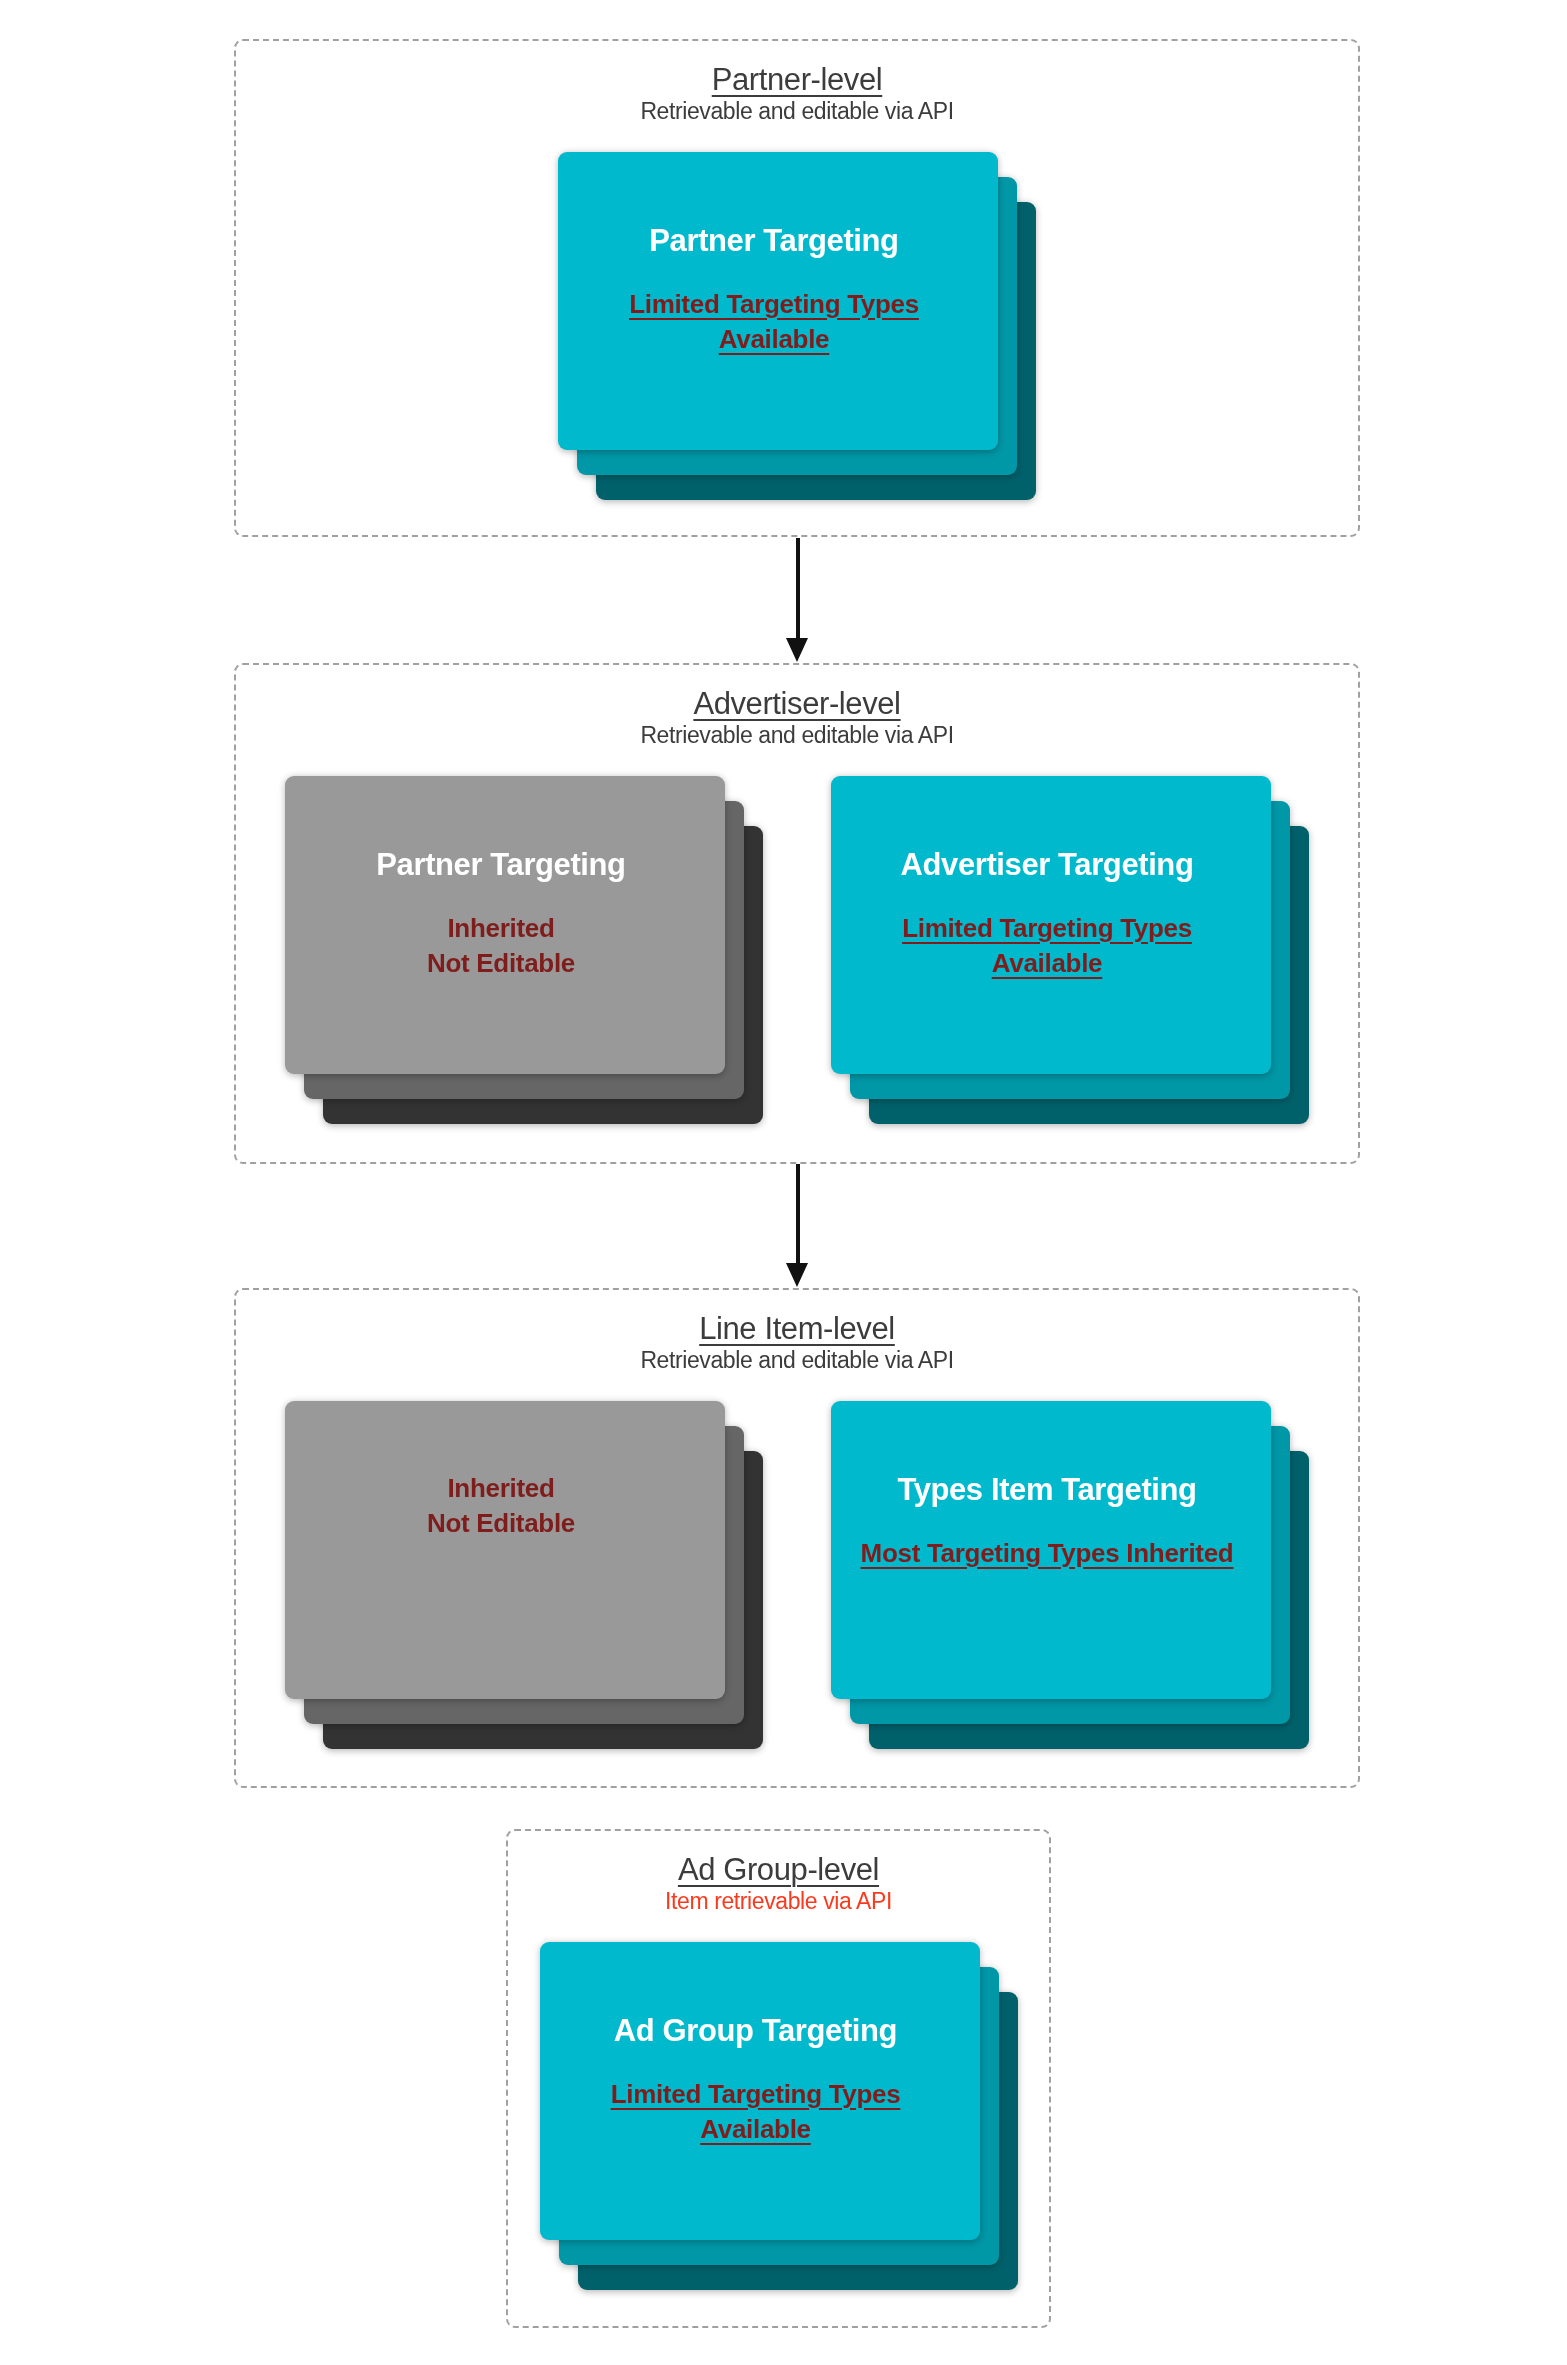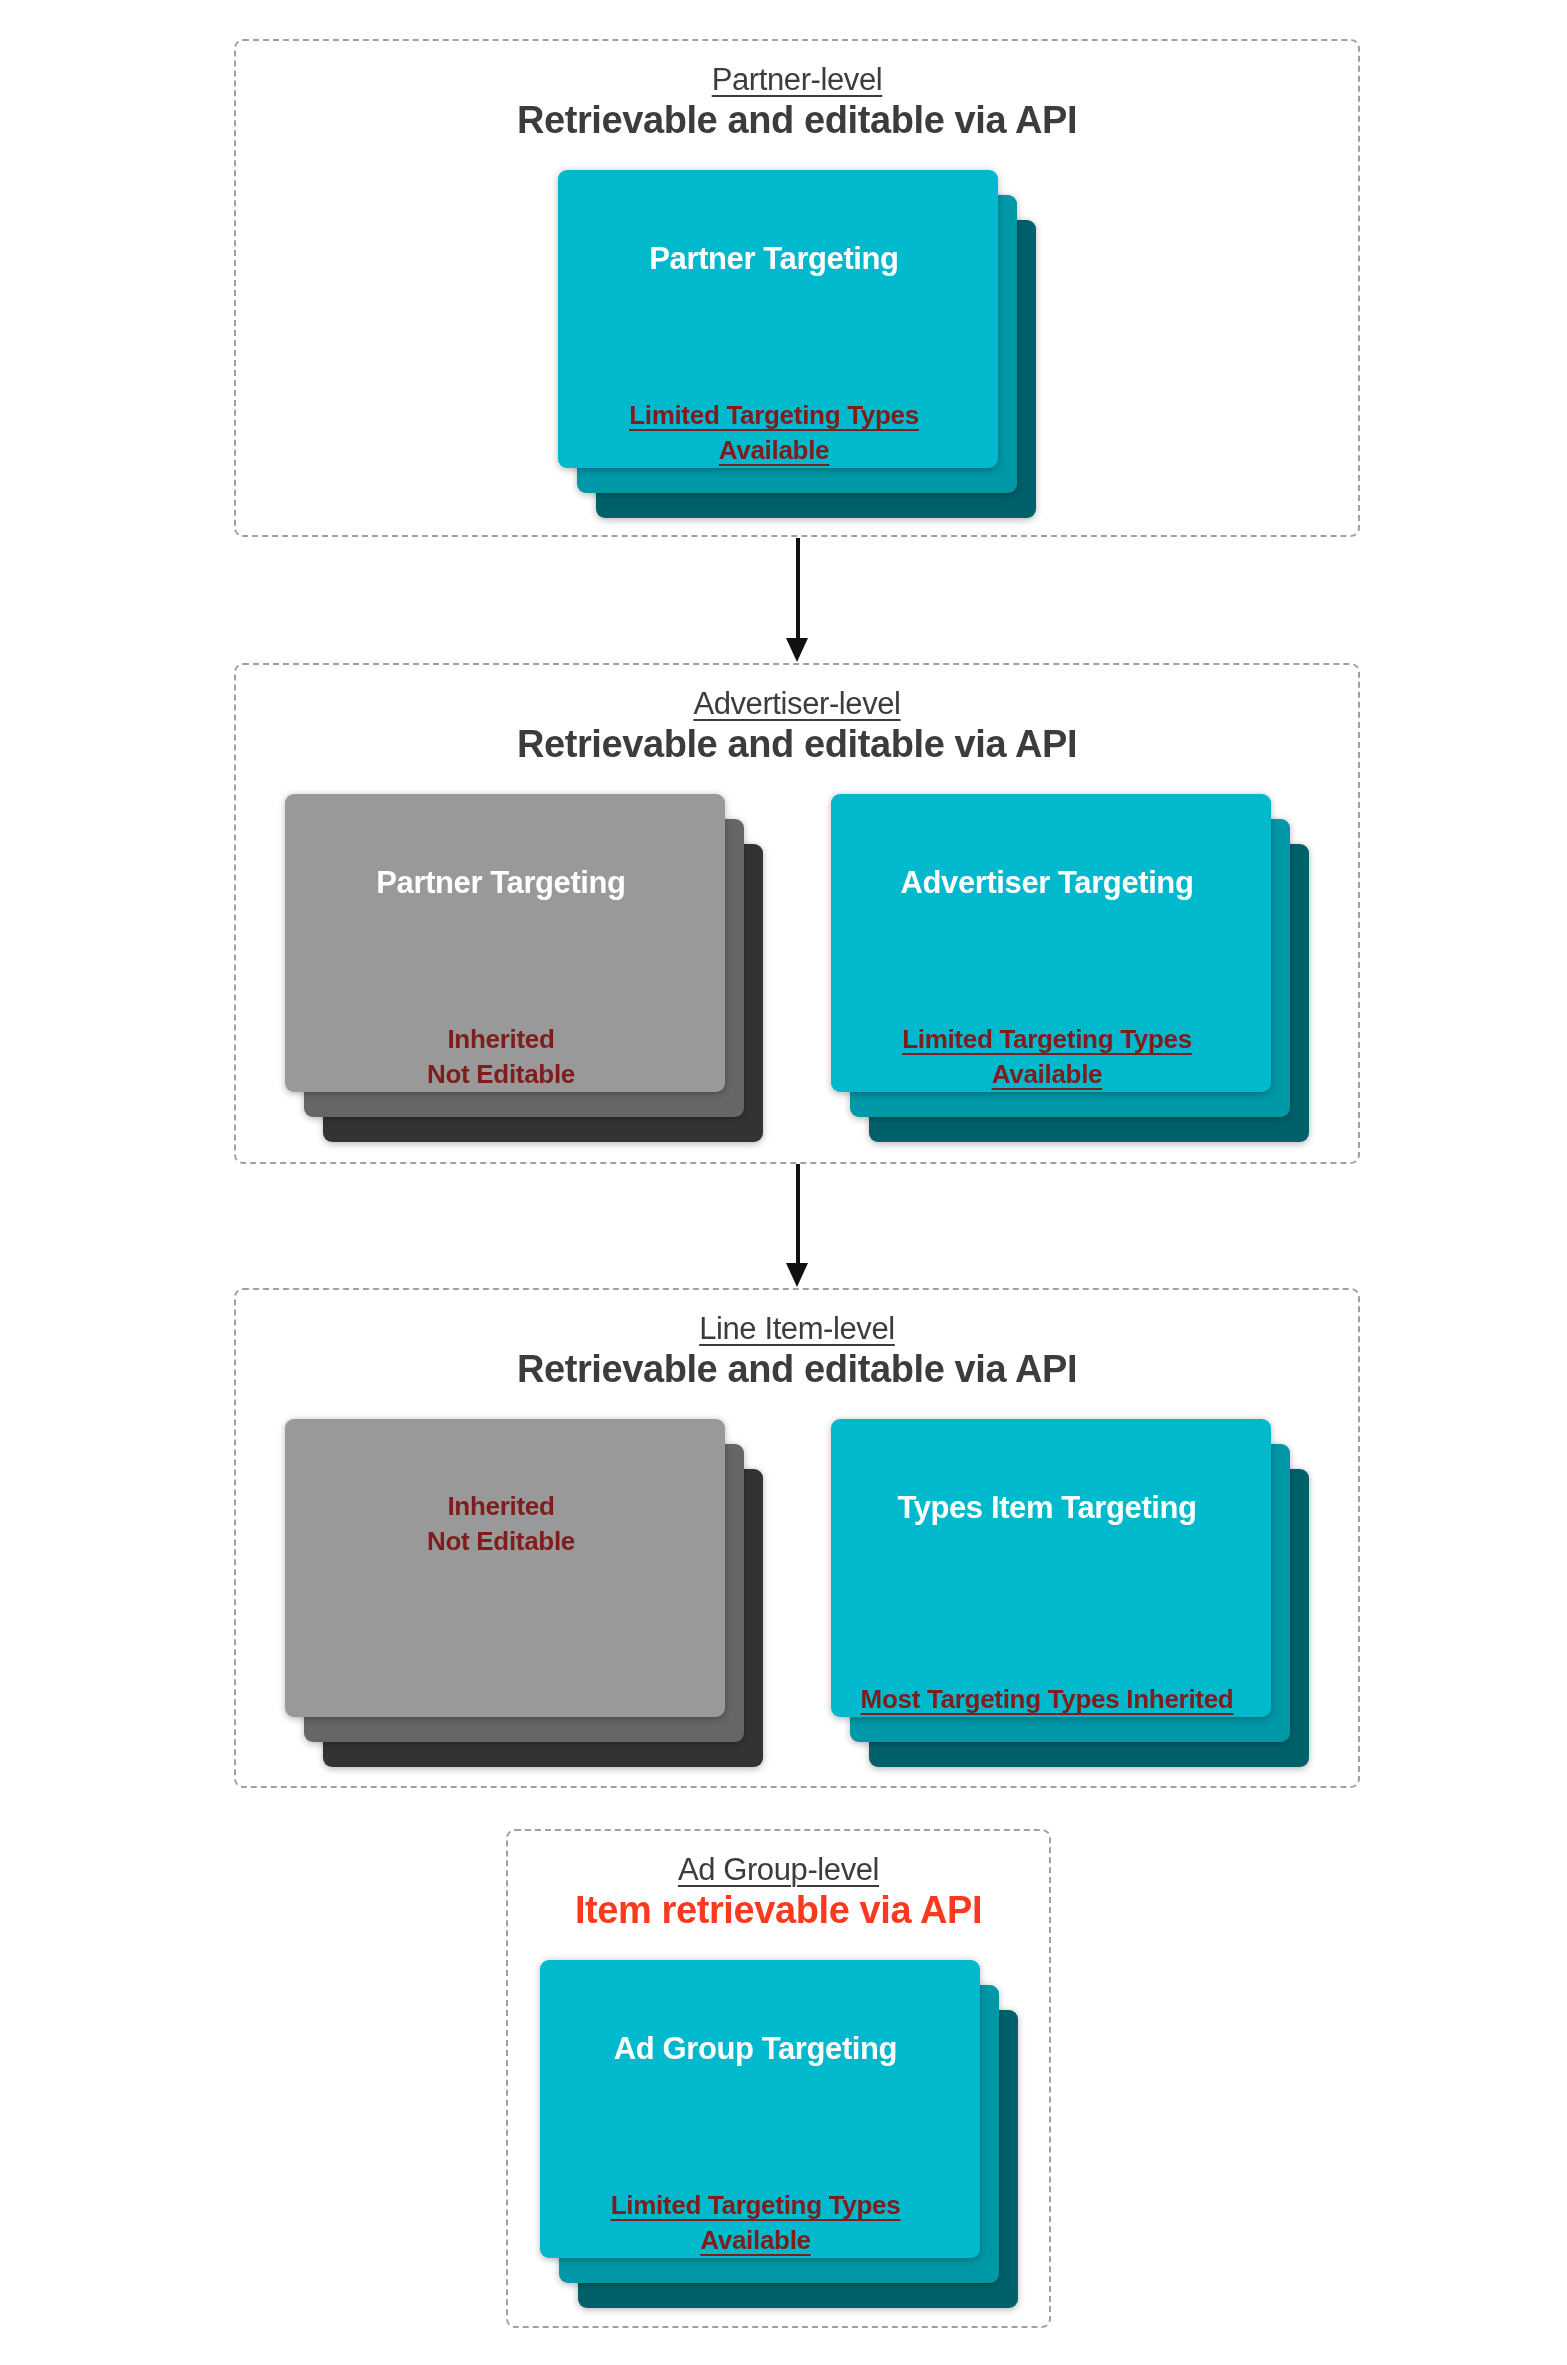--- a/index.html
+++ b/index.html
@@ -39,22 +39,22 @@
     font-weight:400;
     color:var(--heading-text);
     letter-spacing:-0.4px;
     line-height:1.2;
     text-decoration:underline;
     text-underline-offset:4.5px;
     text-decoration-thickness:1.8px;
     text-align:center;
   }
   .level-subtitle{
-    font-size:38px;
-    font-weight:700;
+    font-size:23px;
+    font-weight:400;
     color:var(--heading-text);
     letter-spacing:-0.4px;
     line-height:1.2;
     text-align:center;
   }
   .level-subtitle.red{ color:var(--red-text); }
   .stack-row{
     margin-top:27px;
     display:flex;
     justify-content:center;
@@ -74,21 +74,20 @@
   }
   .layer.back{ left:38px; top:50px; }
   .layer.mid{ left:19px; top:25px; }
   .layer.front{
     left:0; top:0;
     display:flex;
     flex-direction:column;
     align-items:center;
     text-align:center;
     padding:70px 33px 0 25px;
-    justify-content:space-between;
   }
   .stack.teal .layer.back{ background:var(--teal-back); }
   .stack.teal .layer.mid{ background:var(--teal-mid); }
   .stack.teal .layer.front{ background:var(--teal-front); }
   .stack.gray .layer.back{ background:var(--gray-back); }
   .stack.gray .layer.mid{ background:var(--gray-mid); }
   .stack.gray .layer.front{ background:var(--gray-front); }
   .card-title{
     color:#ffffff;
     font-size:31px;

